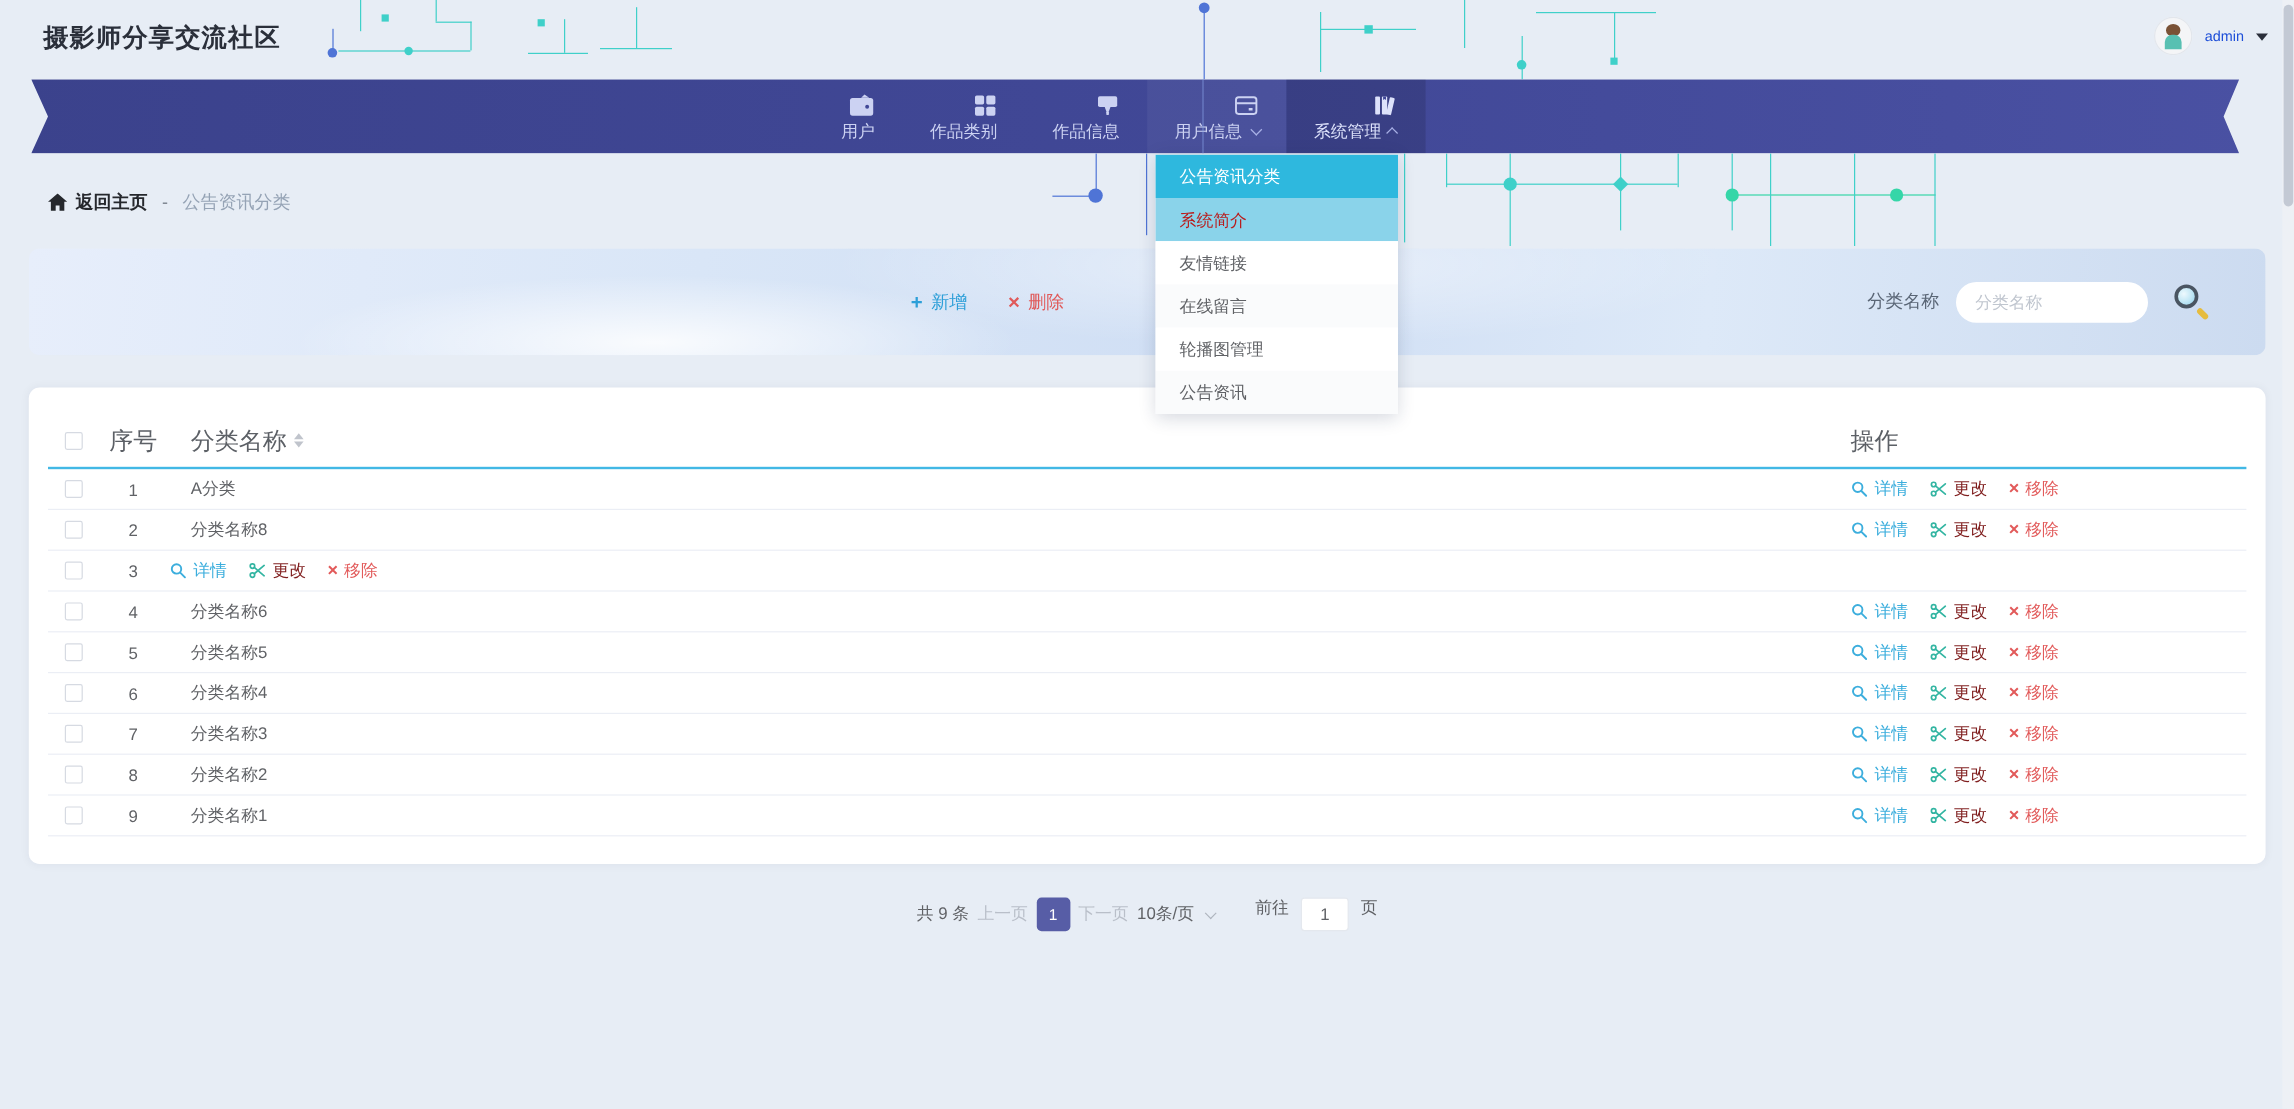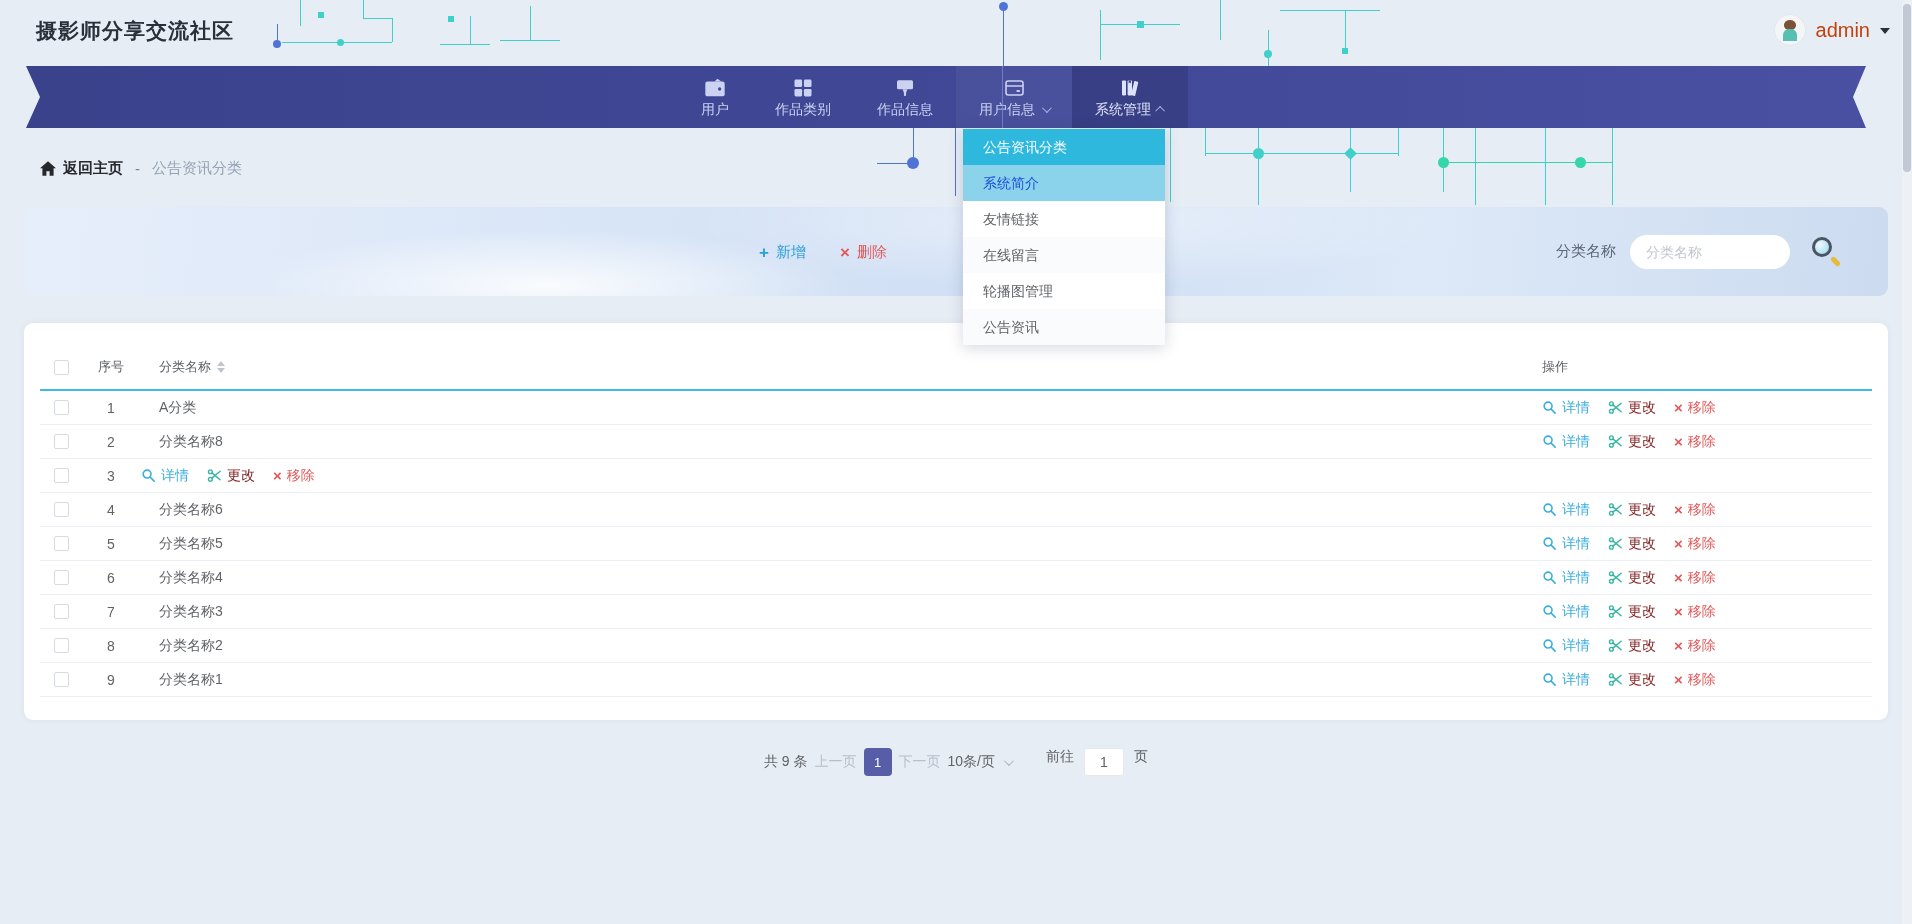--- a/index.html
+++ b/index.html
@@ -18,46 +18,46 @@
   .dot { border-radius:50%; }
   .diam { transform:rotate(45deg); }
 
   
   .topbar { position:absolute; left:0; top:0; width:1912px; height:66px; z-index:5; }
   .topbar h1 { position:absolute; left:36px; top:17px; font-size:21px; font-weight:600; color:#2a2f3a; letter-spacing:1px; }
   .user { position:absolute; right:22px; top:14px; display:flex; align-items:center; gap:10px; cursor:pointer; }
   .avatar { width:32px; height:32px; border-radius:50%; background:#f4f5f7; position:relative; overflow:hidden; box-shadow:0 0 0 1px #e2e6ec inset; }
   .av-head { position:absolute; left:10px; top:6px; width:12px; height:10px; border-radius:50% 50% 45% 45%; background:#7a5236; }
   .av-body { position:absolute; left:9px; top:15px; width:14px; height:12px; border-radius:6px 6px 0 0; background:#58c0b2; }
-  .user .uname { font-size:20px; color:#c2410c; }
+  .user .uname { font-size:12px; color:#1d4ed8; }
   .caret-solid { width:0; height:0; border-left:5px solid transparent; border-right:5px solid transparent; border-top:6px solid #2a2f3a; margin-top:2px; }
 
   
   .navbar {
     position:absolute; left:0; top:66px; width:1912px; height:62px; z-index:6;
     background:linear-gradient(90deg,#3b428c 0%,#414897 55%,#4a51a3 100%);
     clip-path:polygon(26px 0,1866px 0,1853px 50%,1866px 100%,26px 100%,40px 50%);
   }
   .nav-menu { display:flex; justify-content:center; height:100%; transform:translateX(-23px); }
-  .nav-item { height:100%; padding:0 23px; display:flex; flex-direction:column; align-items:center; justify-content:center; gap:3px; color:#ccd2f2; cursor:pointer; }
+  .nav-item { height:100%; padding:0 23px; display:flex; flex-direction:column; align-items:flex-end; justify-content:center; gap:3px; color:#ccd2f2; cursor:pointer; }
   .nav-item.active { background:rgba(0,0,0,.13); color:#dde2fb; }
   .nav-item.lighter { background:rgba(255,255,255,.05); }
   .nav-icon { height:22px; display:flex; align-items:flex-end; }
   .nav-icon svg { display:block; }
   .nav-label-row { display:flex; align-items:center; gap:7px; font-size:14px; }
   .chev { width:7px; height:7px; border-right:1.6px solid #a9b1e6; border-bottom:1.6px solid #a9b1e6; display:inline-block; }
   .chev.up { transform:rotate(-135deg) translateY(-2px); }
   .chev.down { transform:rotate(45deg) translateY(-2px); }
   .nav-cross { position:absolute; left:1002px; top:66px; width:1px; height:62px; background:rgba(140,165,235,.55); z-index:7; }
 
   
   .dropdown { position:absolute; left:963px; top:129px; width:202px; background:#fff; z-index:30; box-shadow:0 3px 14px rgba(20,40,80,.18); }
   .dd-item { height:36px; line-height:36px; padding-left:20px; font-size:14px; color:#606266; background:#fff; cursor:pointer; }
   .dd-item.selected { background:#2eb8de; color:#fff; }
-  .dd-item.hovered { background:#8ad3ea; color:#1d4ed8; }
+  .dd-item.hovered { background:#8ad3ea; color:#b91c1c; }
   .dd-item.alt { background:#fafbfc; }
 
   
   .breadcrumb { position:absolute; left:40px; top:150px; height:36px; display:flex; align-items:center; gap:12px; z-index:5; font-size:15px; }
   .bc-home { display:flex; align-items:center; gap:7px; font-weight:700; color:#26282d; cursor:pointer; text-decoration:none; }
   .bc-sep { color:#7a828c; }
   .bc-cur { color:#95a3b5; }
 
   
   .toolbar {
@@ -77,21 +77,21 @@
   .tb-search input { width:160px; height:34px; border:none; border-radius:17px; background:#fff; padding:0 16px; font-size:14px; color:#606266; outline:none; font-family:inherit; }
   .tb-search input::placeholder { color:#c0c6cf; }
   .mag { position:relative; width:30px; height:30px; margin-left:8px; cursor:pointer; display:inline-block; }
   .mag .lens { position:absolute; left:0; top:0; width:20px; height:20px; border:3px solid #4a5562; border-radius:50%;
     background:radial-gradient(circle at 35% 35%, #eef9fe 0%, #bfe6f5 55%, #8fd0e9 100%); }
   .mag .handle { position:absolute; width:11px; height:5px; background:#e6bc3e; border-radius:3px; right:1px; bottom:3px; transform:rotate(45deg); }
 
   
   .panel { position:absolute; left:24px; top:323px; width:1864px; height:397px; background:#fff; border-radius:9px; z-index:4; box-shadow:0 0 8px rgba(31,45,61,.05); }
   .tbl { margin:22px 16px 0 16px; }
-  .thead { height:44px; display:flex; align-items:center; font-size:13px; color:#5c6066; font-weight:500; }
+  .thead { height:44px; display:flex; align-items:center; font-size:20px; color:#5c6066; font-weight:500; }
   .cb { width:15px; height:15px; border:1px solid #d6dae2; border-radius:2px; background:#fff; display:inline-block; flex:none; cursor:pointer; }
   .col-check { margin-left:14px; display:flex; }
   .col-index { width:60px; margin-left:12px; text-align:center; }
   .col-name { flex:1; margin-left:18px; display:flex; align-items:center; gap:6px; }
   .col-actions { width:330px; display:flex; align-items:center; gap:18px; }
   .sort { display:inline-flex; flex-direction:column; gap:2px; }
   .s-up { width:0; height:0; border-left:4px solid transparent; border-right:4px solid transparent; border-bottom:5px solid #c0c4cc; }
   .s-down { width:0; height:0; border-left:4px solid transparent; border-right:4px solid transparent; border-top:5px solid #c0c4cc; }
   .cyan-line { height:2px; background:#42b8e5; }
   .trow { height:34px; display:flex; align-items:center; font-size:14px; color:#606266; border-bottom:1px solid #ebeef5; }

